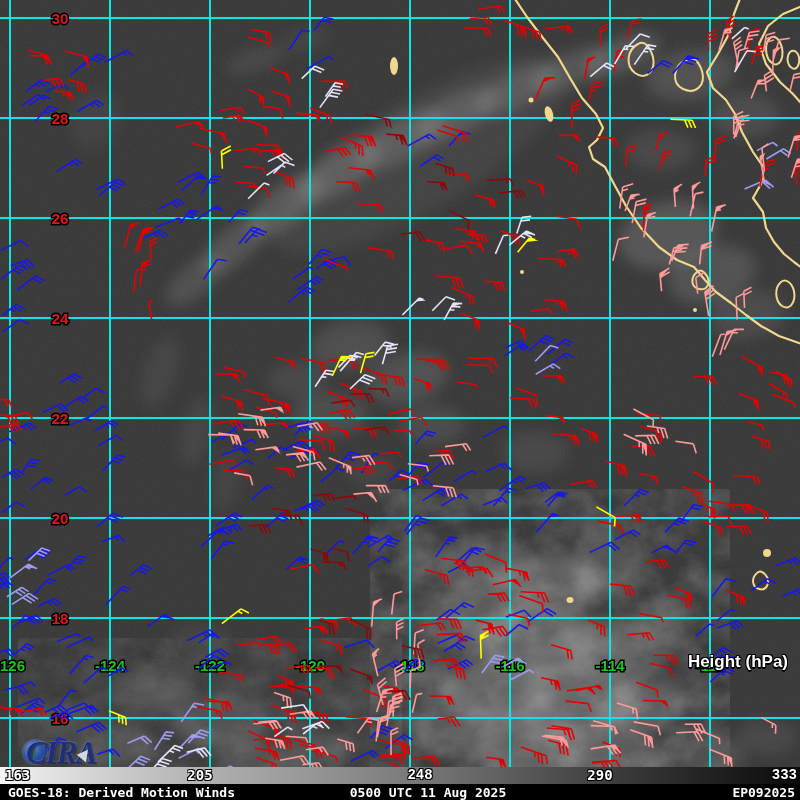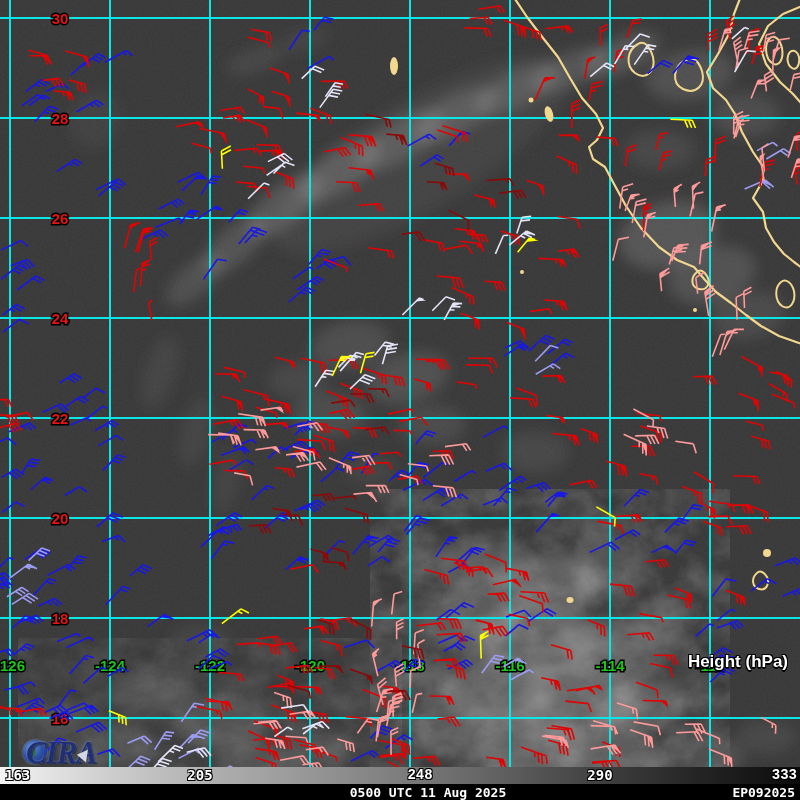--- a/index.html
+++ b/index.html
@@ -501,17 +501,18 @@
 
   <div id="scalebar">
       <span class="sb-label" style="left: 5px;">163</span>
       <span class="sb-label" style="left: 200px; transform: translateX(-50%);">205</span>
       <span class="sb-label" style="left: 420px; transform: translateX(-50%); font-family: Liberation Mono, monospace;">248</span>
       <span class="sb-label" style="left: 600px; transform: translateX(-50%);">290</span>
       <span class="sb-label" style="right: 3px; font-family: Liberation Mono, monospace;">333</span>
     </div>
 
   <div id="statusbar">
+    <span id="status-left">GOES-18: Derived Motion Winds</span>
     <span id="status-center">0500 UTC 11 Aug 2025</span>
     <span id="status-right">EP092025</span>
   </div>
 
 </div>
 
 </body></html>

